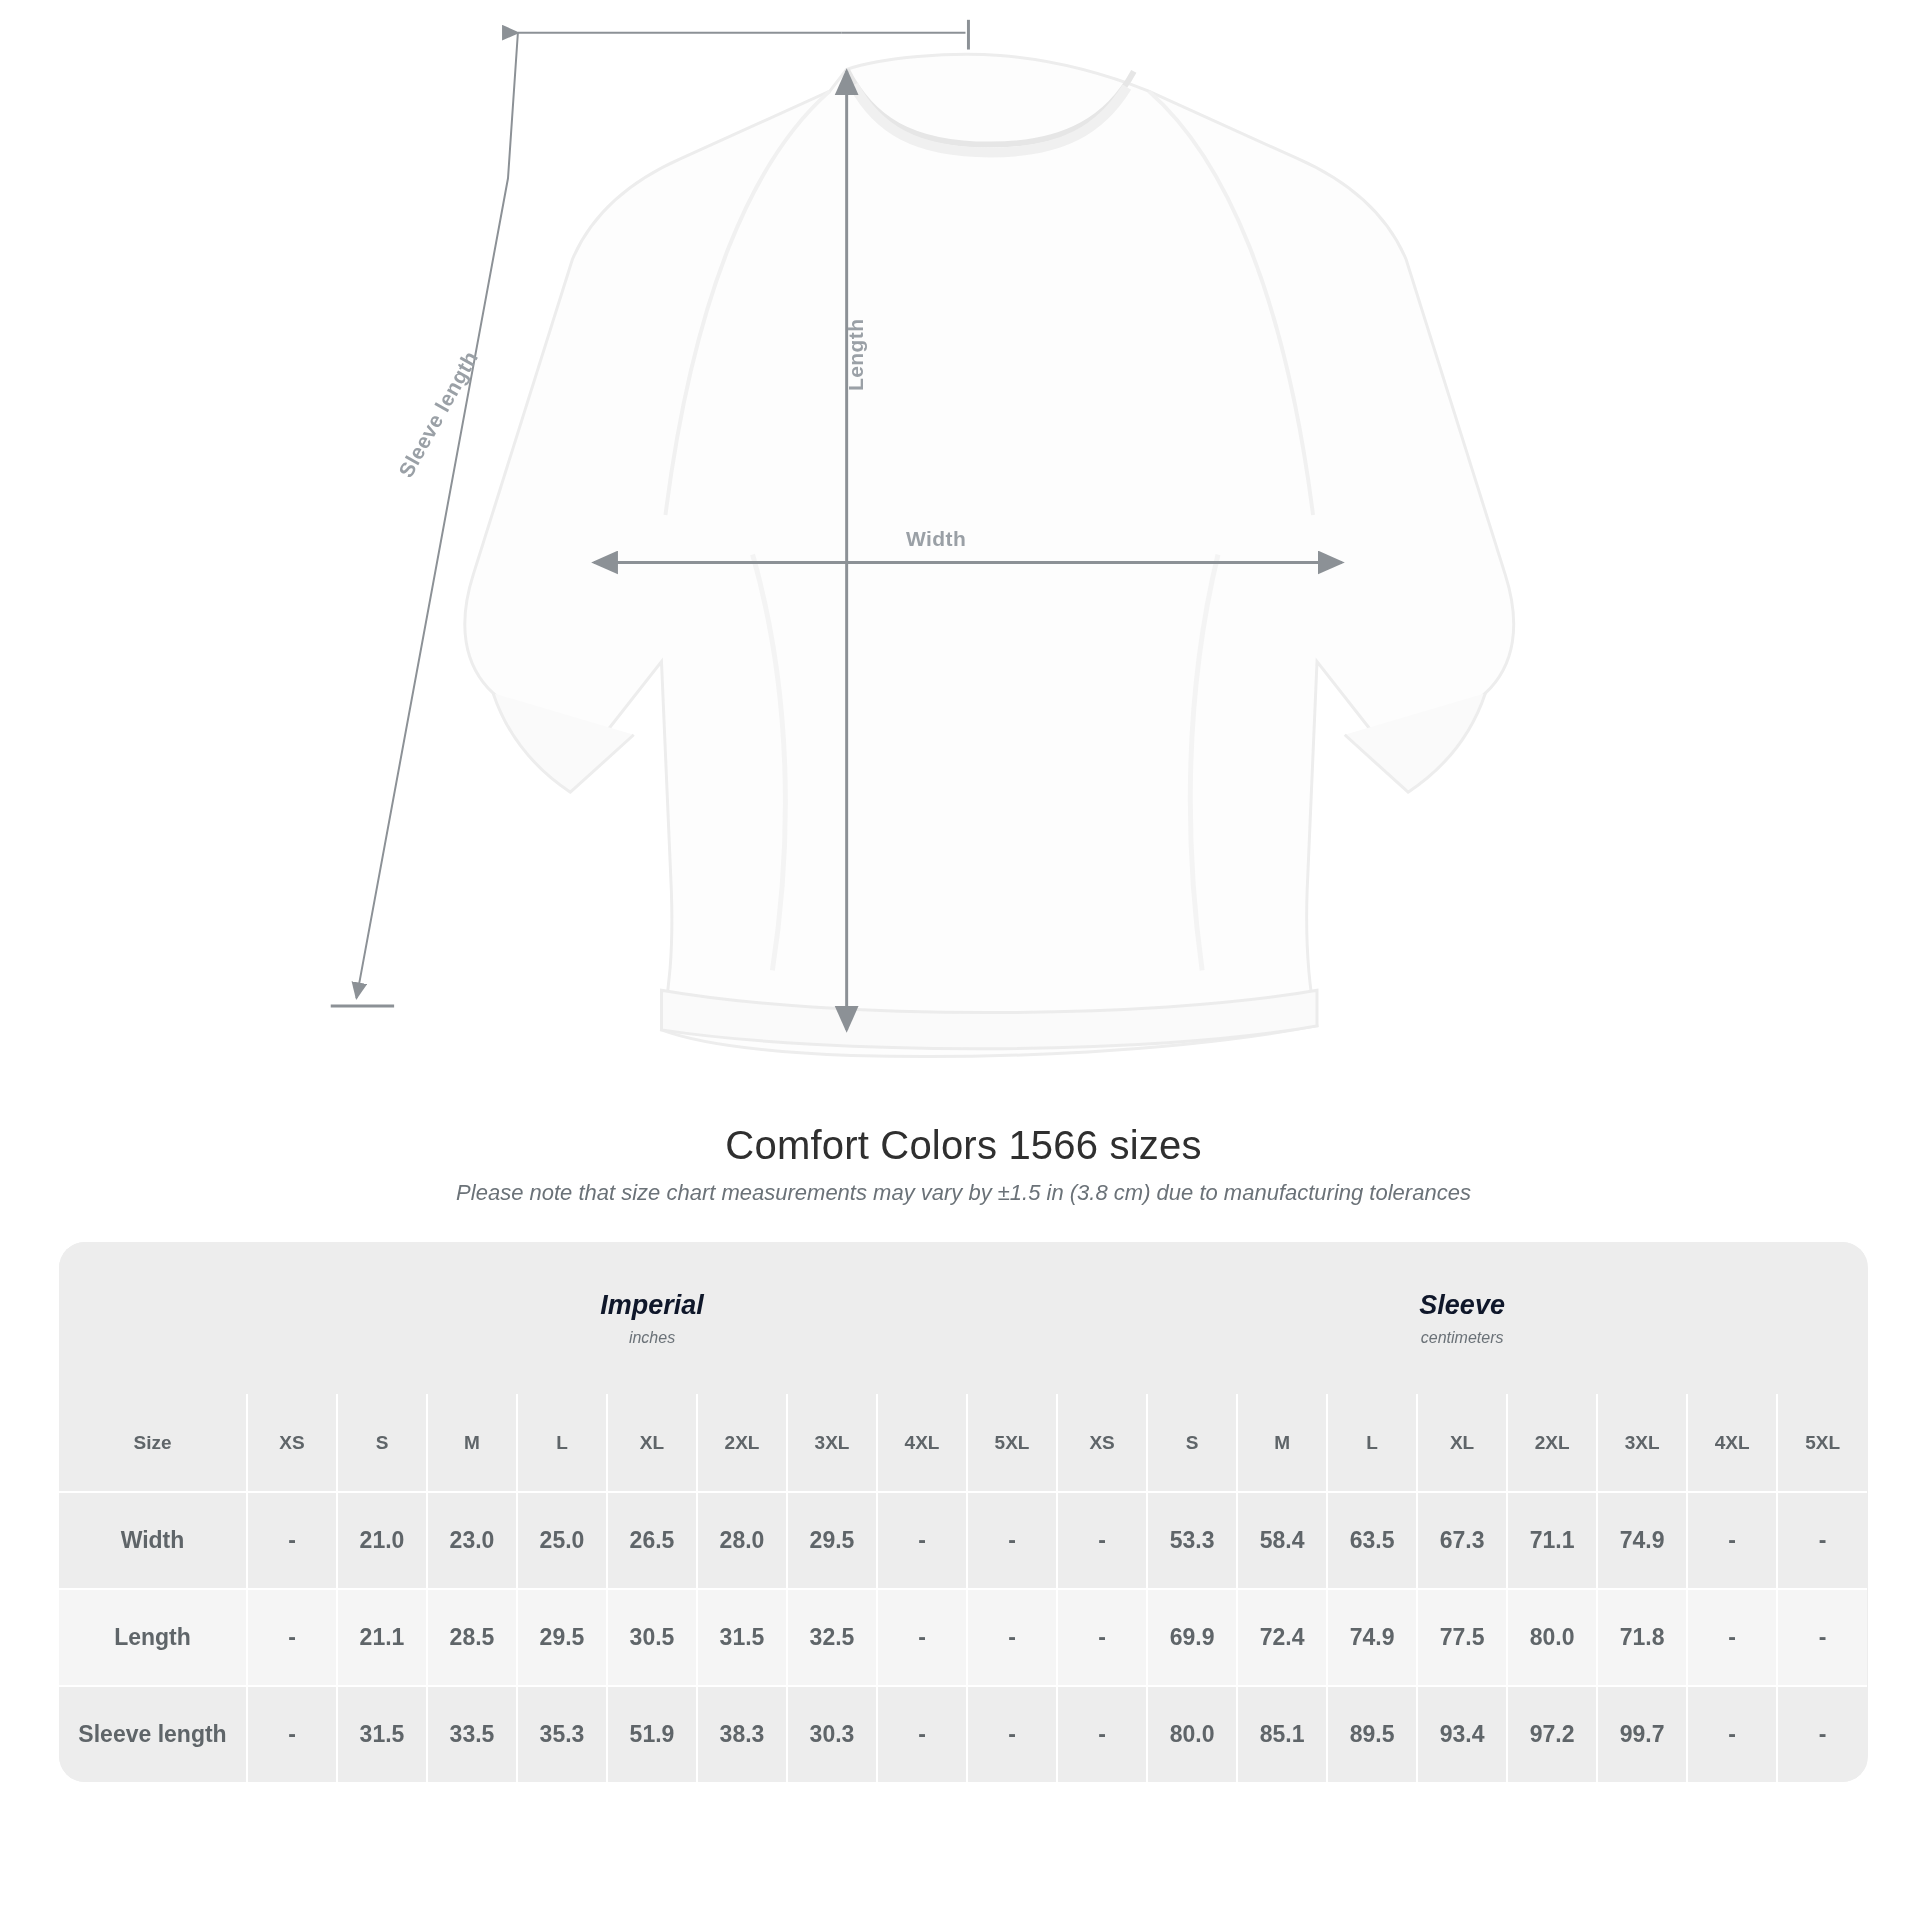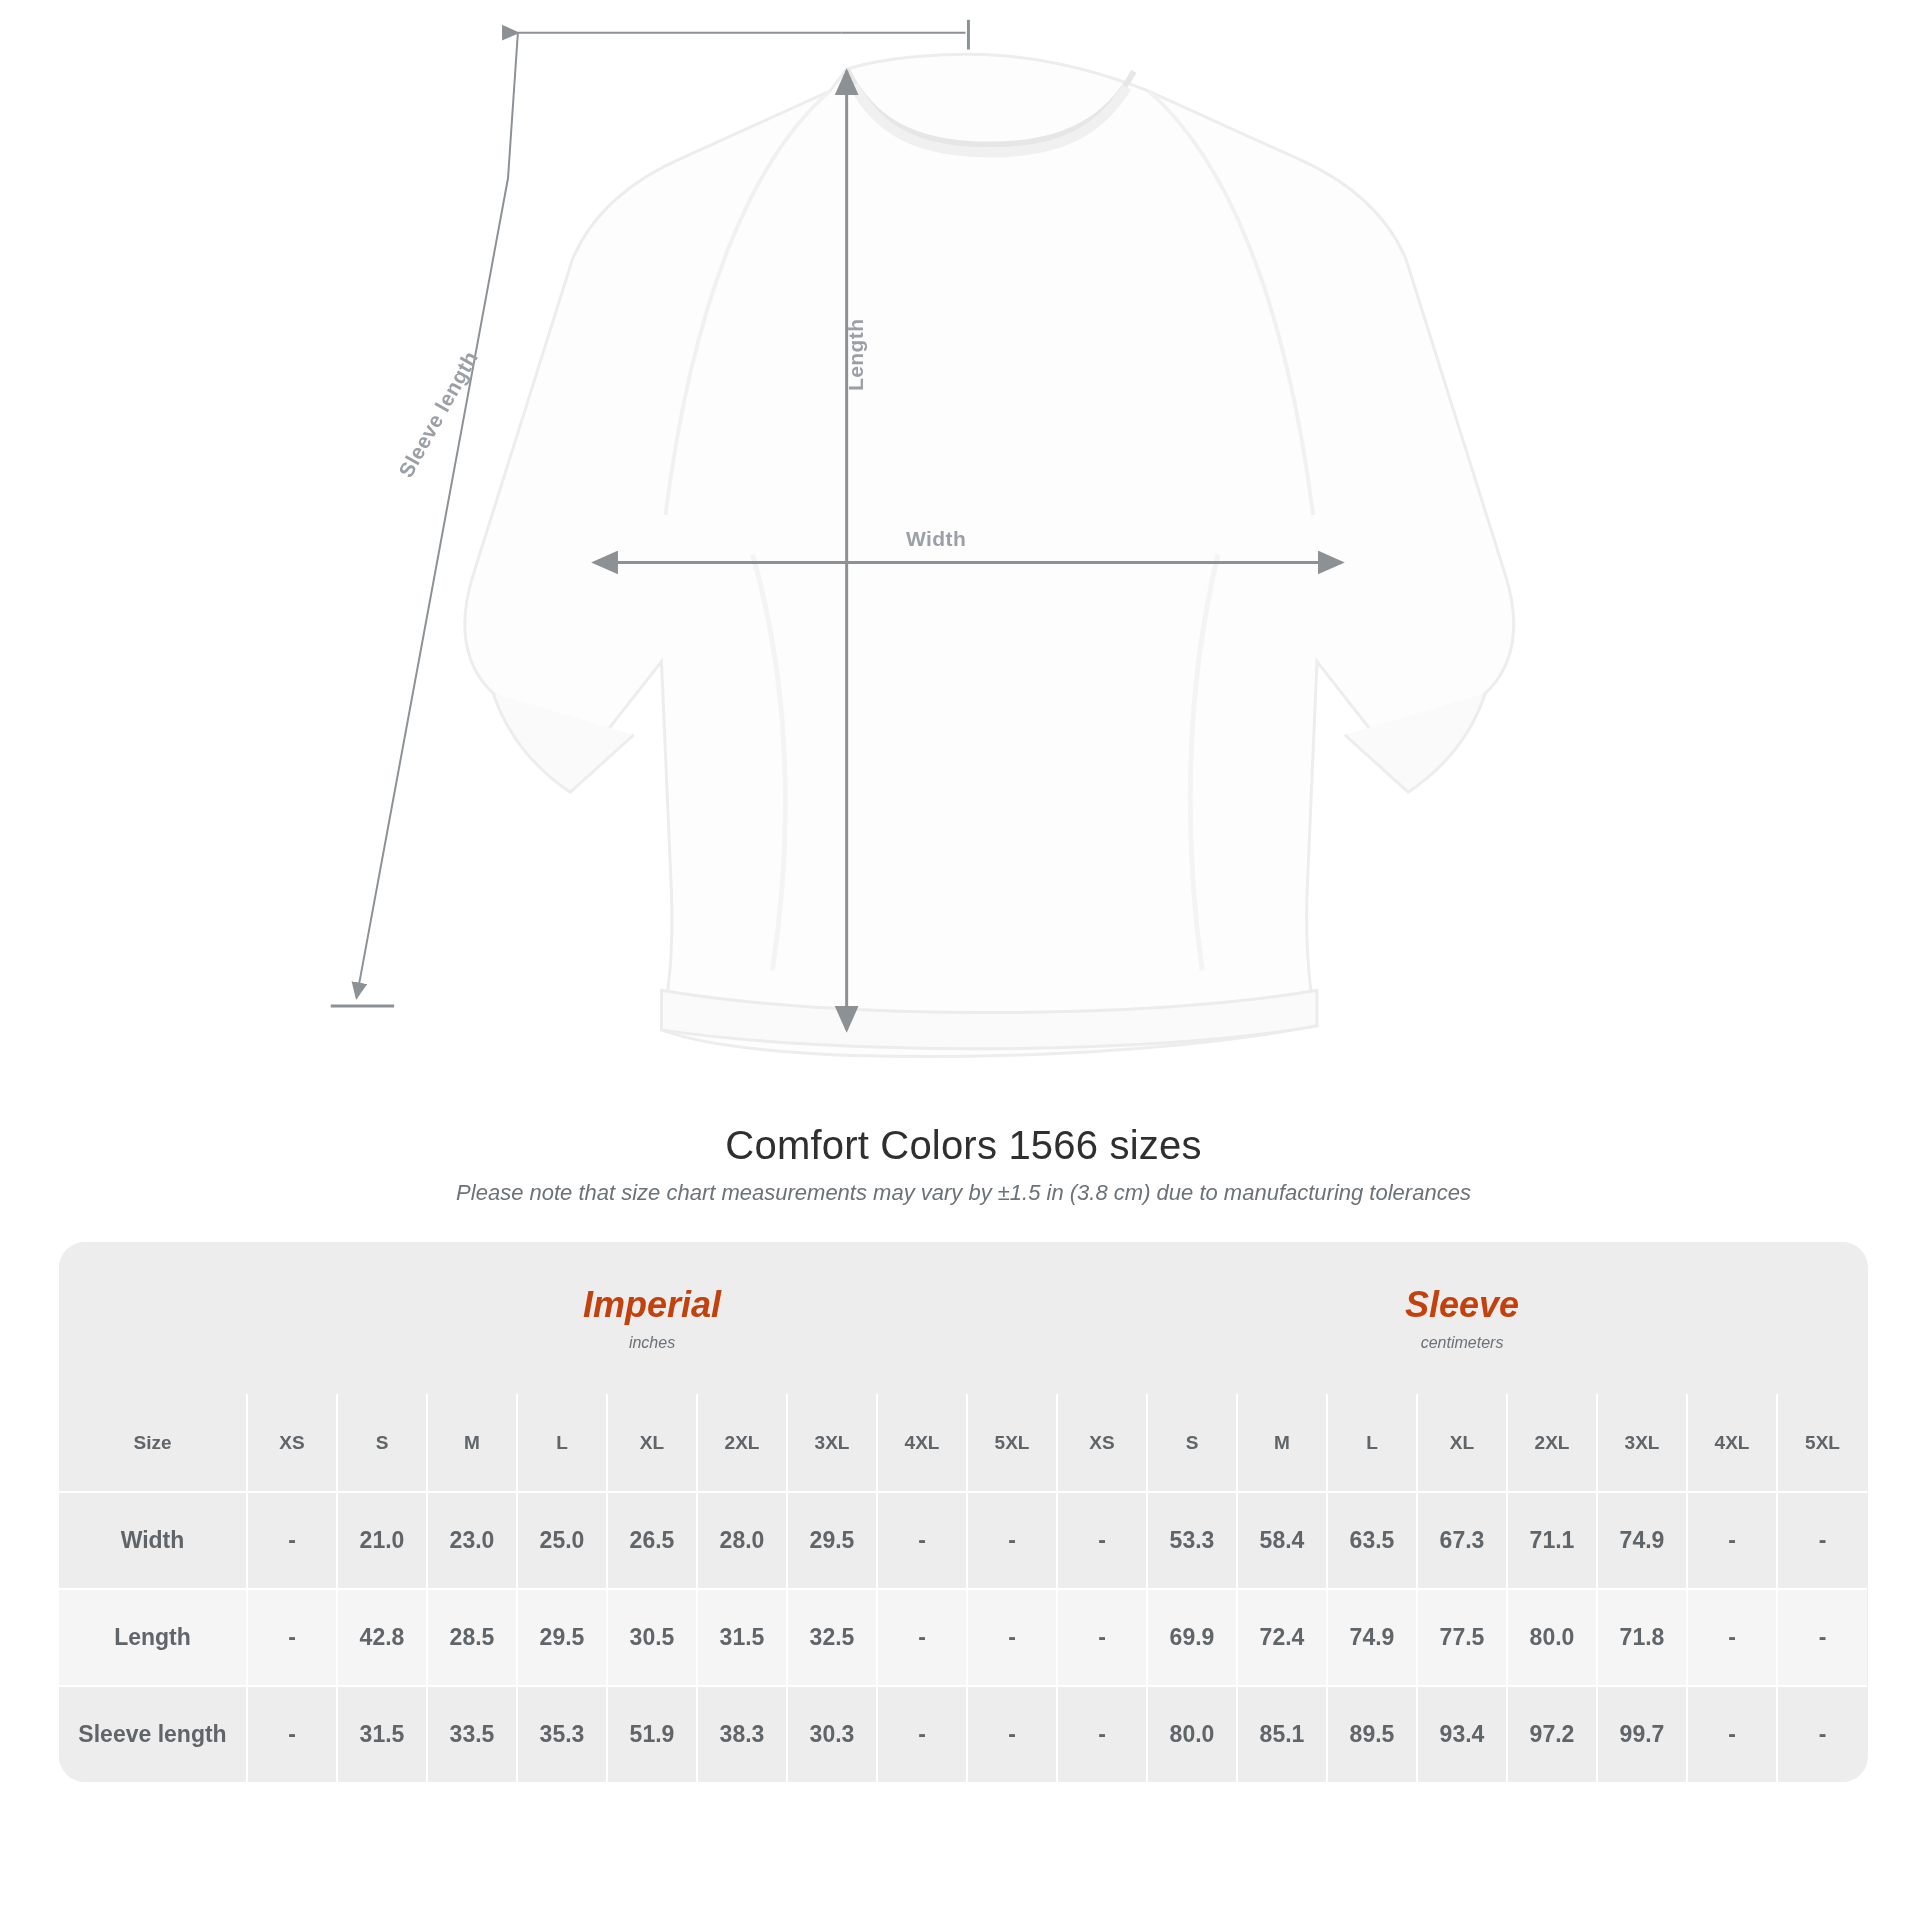--- a/index.html
+++ b/index.html
@@ -91,24 +91,24 @@
     vertical-align: middle;
     font-weight: bold;
     color: #5f6569;
   }
   .unit-head td {
     height: 150px;
     background: #ededed;
     border: none;
   }
   .unit-name {
-    font-size: 36px;
+    font-size: 27px;
     font-style: italic;
     font-weight: bold;
-    color: #c2410c;
+    color: #0f172a;
   }
   .unit-sub {
     font-size: 16px;
     font-style: italic;
     font-weight: normal;
     color: #6b7278;
     margin-top: 8px;
   }
   .head-row td {
     height: 95px;
@@ -290,21 +290,21 @@
           <td>67.3</td>
           <td>71.1</td>
           <td>74.9</td>
           <td>-</td>
           <td>-</td>
         </tr>
 
         <tr class="data-row even">
           <td class="rowlabel">Length</td>
           <td>-</td>
-          <td>42.8</td>
+          <td>21.1</td>
           <td>28.5</td>
           <td>29.5</td>
           <td>30.5</td>
           <td>31.5</td>
           <td>32.5</td>
           <td>-</td>
           <td>-</td>
           <td>-</td>
           <td>69.9</td>
           <td>72.4</td>

